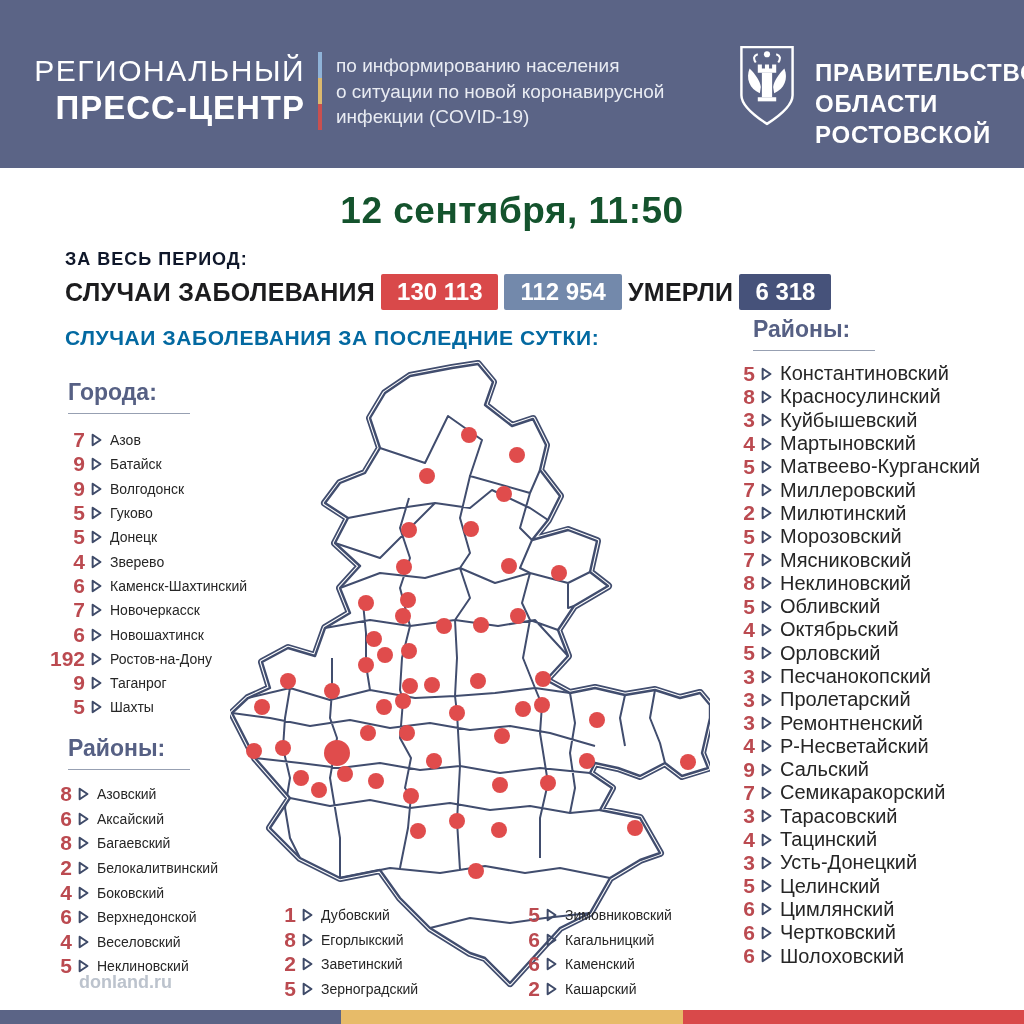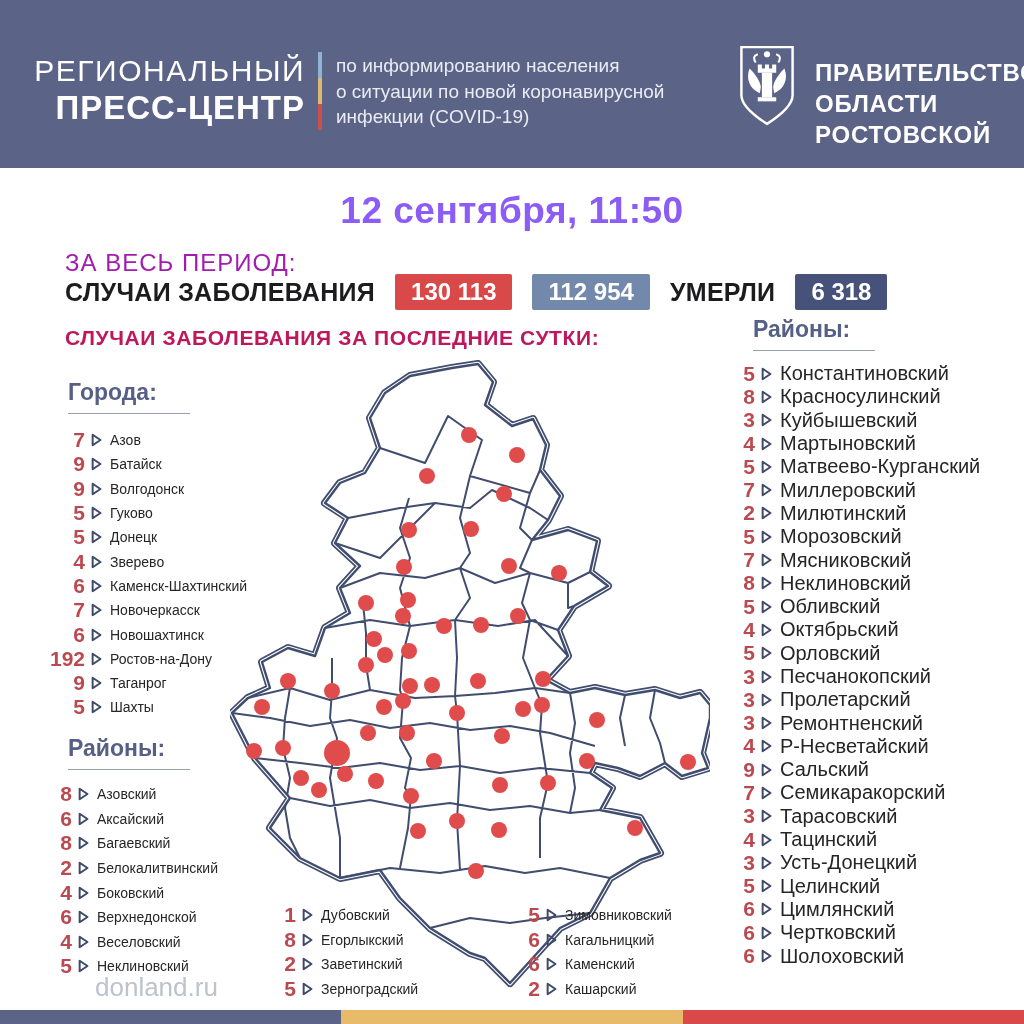--- a/index.html
+++ b/index.html
@@ -12,27 +12,27 @@
   .h-title{left:0;top:54px;width:305px;text-align:right;color:#ffffff;line-height:1.15;}
   .h-title .l1{font-size:30px;font-weight:400;letter-spacing:1.5px;}
   .h-title .l2{font-size:33px;font-weight:700;letter-spacing:1px;}
   .h-divider{left:318px;top:52px;width:4px;}
   .h-divider div{width:4px;height:26px;}
   .h-sub{left:336px;top:53px;color:#e9ecf3;font-size:19px;line-height:1.35;}
   .h-org{left:815px;top:57px;color:#ffffff;font-size:24px;line-height:1.3;font-weight:700;letter-spacing:0.8px;}
   .emblem{left:735px;top:42px;width:64px;height:88px;}
 
   
-  .date{left:0;top:190px;width:1024px;text-align:center;color:#8b5cf6;
+  .date{left:0;top:190px;width:1024px;text-align:center;color:#14532d;
         font-size:37px;font-weight:700;letter-spacing:0.5px;}
-  .period{left:65px;top:249px;color:#a21caf;font-size:24px;font-weight:400;letter-spacing:1px;}
-  .totals{left:65px;top:274px;display:flex;align-items:center;gap:20px;}
+  .period{left:65px;top:249px;color:#0f172a;font-size:18px;font-weight:700;letter-spacing:1px;}
+  .totals{left:65px;top:274px;display:flex;align-items:center;gap:6px;}
   .totals .lbl{color:#1c1c1e;font-size:25px;font-weight:700;letter-spacing:0.3px;}
   .badge{color:#ffffff;font-size:24px;font-weight:700;padding:4px 16px;border-radius:2px;}
-  .daily{left:65px;top:326px;color:#be185d;font-size:21px;font-weight:700;letter-spacing:0.6px;}
+  .daily{left:65px;top:326px;color:#0369a1;font-size:21px;font-weight:700;letter-spacing:0.6px;}
 
   
   .sec-title{color:#566084;font-size:23px;font-weight:700;}
   .sec-title span{display:inline-block;min-width:122px;border-bottom:1.5px solid #97a0b2;padding-bottom:7px;}
   .row{display:flex;align-items:center;}
   .num{color:#bb4a50;font-weight:700;font-size:21px;text-align:right;}
   .arr{margin:0 8px 0 6px;display:inline-flex;}
   .arr svg{width:11px;height:14px;}
   .arr path{fill:none;stroke:#3e4a68;stroke-width:1.8;stroke-linejoin:round;}
   .nm{color:#262626;font-size:14px;white-space:nowrap;}
@@ -52,21 +52,21 @@
   .dright .row{height:23.3px;}
   .dright .num{width:18px;}
   .dright .nm{font-size:20px;}
 
   .bcol{top:903px;}
   .bcol .row{height:24.6px;}
   .bcol .num{width:16px;}
   .b1{left:280px;}
   .b2{left:524px;}
 
-  .donland{left:95px;top:972px;color:#bcc3cd;font-size:26px;}
+  .donland{left:79px;top:972px;color:#bcc3cd;font-size:18px;font-weight:bold;}
 
   
   .map{left:230px;top:358px;width:480px;height:654px;}
 
   
   .footer{left:0;bottom:0;width:1024px;height:14px;display:flex;}
   .footer div{flex:1;height:14px;}
 </style>
 </head>
 <body>

